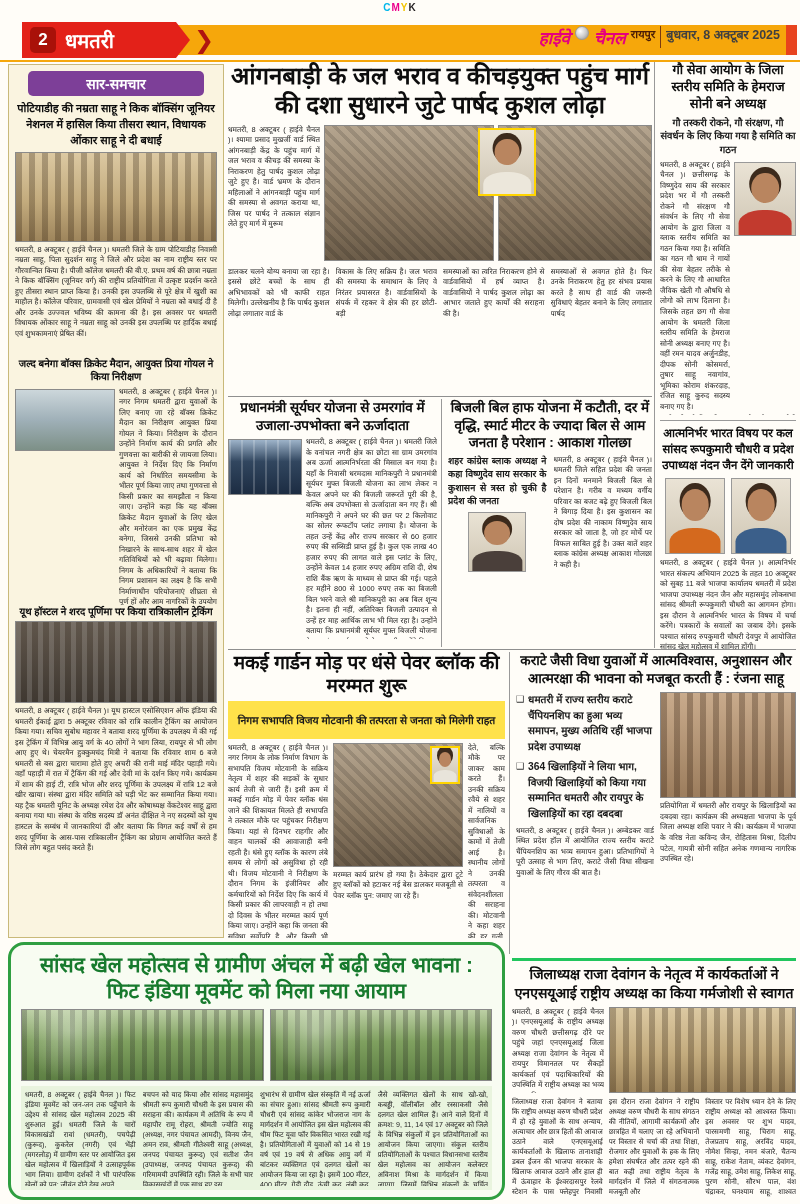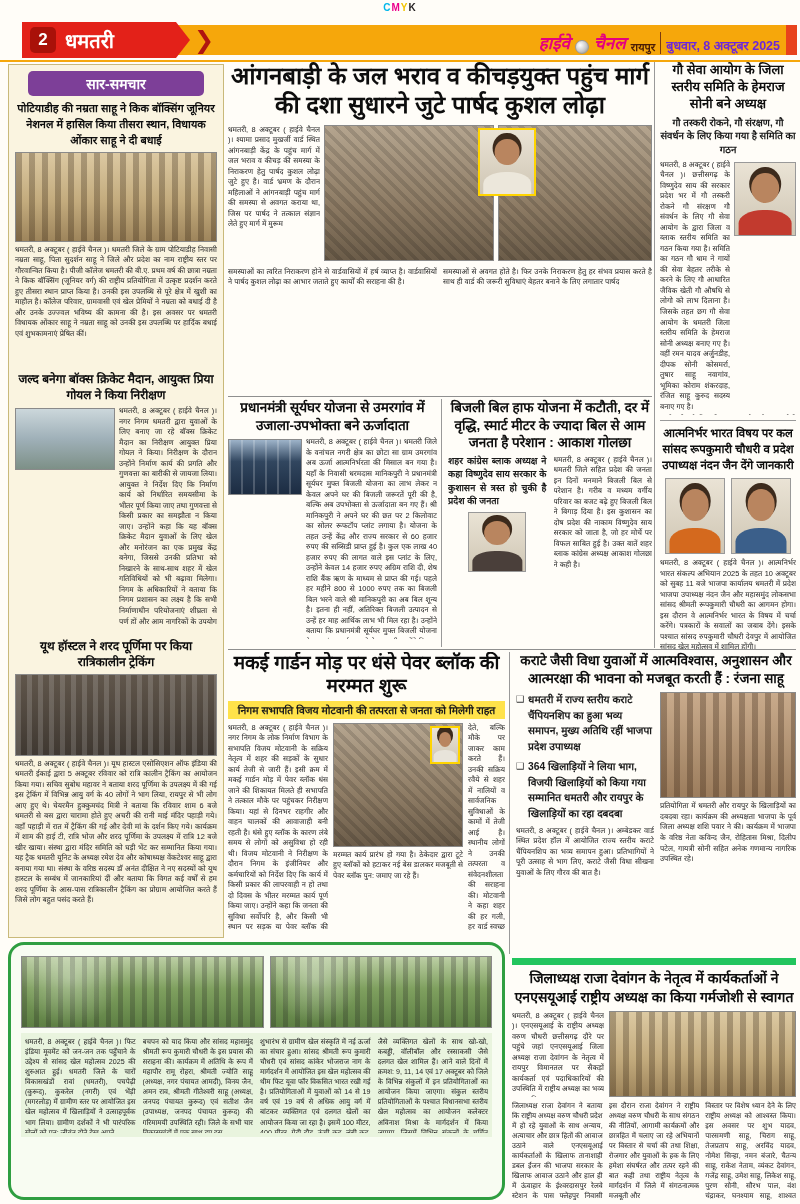--- a/index.html
+++ b/index.html
@@ -13,26 +13,26 @@
   .masthead{position:absolute;left:0;top:22px;width:800px;height:36px;}
   .mh-yellow{position:absolute;left:22px;top:3px;right:3px;height:30px;background:#f6a70b;}
   .mh-endcap{position:absolute;right:3px;top:3px;width:11px;height:30px;background:#e8431c;}
   .mh-red{position:absolute;left:22px;top:0;height:36px;width:168px;background:#e32119;color:#fff;
           display:flex;align-items:center;gap:9px;padding:0 20px 0 8px;box-sizing:border-box;
           clip-path:polygon(0 0,calc(100% - 14px) 0,100% 50%,calc(100% - 14px) 100%,0 100%);}
   .mh-num{background:#a91109;border-radius:5px;min-width:26px;height:26px;display:flex;align-items:center;justify-content:center;
           font-size:17px;font-weight:bold;}
   .mh-sec{font-size:20px;font-weight:bold;}
   .mh-arrow{position:absolute;left:194px;top:1px;font-size:24px;font-weight:bold;color:#b01510;line-height:34px;}
-  .mh-right{position:absolute;right:20px;top:4px;height:28px;display:flex;align-items:flex-end;gap:5px;}
+  .mh-right{position:absolute;right:20px;top:4px;height:28px;display:flex;align-items:flex-start;gap:5px;}
   .brand{color:#e6007e;font-weight:bold;font-size:17px;font-style:italic;}
   .globe{width:12px;height:12px;border-radius:50%;background:radial-gradient(circle at 35% 35%,#ffffff,#c9c9c9 55%,#8a8a8a);border:1px solid #9a9a9a;}
   .city{font-size:11px;font-weight:bold;color:#4a1d06;}
   .mh-div{width:1px;height:22px;background:#7a3b10;}
-  .mdate{font-size:12.5px;font-weight:bold;color:#6d28d9;}
+  .mdate{font-size:12.5px;font-weight:bold;color:#404040;}
   .mh-under{position:absolute;left:0;top:60px;width:800px;height:2px;background:#f6a70b;}
   
   .hl{font-weight:bold;color:#0d0d0d;text-align:center;}
   .bt{font-size:7.4px;line-height:1.42;text-align:justify;color:#222;overflow:hidden;}
   .ph{position:relative;border:1px solid #8a8a8a;box-sizing:border-box;}
   .p-crowd{background:repeating-linear-gradient(90deg,rgba(40,25,10,.28) 0 6px,rgba(0,0,0,0) 6px 13px),linear-gradient(180deg,#dcc9a2 0%,#c3ab7d 55%,#9e855c 100%);}
   .p-field{background:radial-gradient(circle at 20% 30%,rgba(255,255,255,.3),transparent 25%),repeating-linear-gradient(90deg,rgba(30,30,30,.25) 0 5px,transparent 5px 12px),linear-gradient(180deg,#bccfa4 0%,#7fa05f 45%,#5d7f43 100%);}
   .p-road{background:repeating-linear-gradient(45deg,rgba(0,0,0,.13) 0 4px,transparent 4px 9px),linear-gradient(180deg,#b5a58f 0%,#8d7b64 60%,#6b5c49 100%);}
   .p-night{background:repeating-linear-gradient(90deg,rgba(255,255,255,.15) 0 5px,transparent 5px 11px),linear-gradient(180deg,#60564b 0%,#3f3831 100%);}
   .p-court{background:linear-gradient(180deg,#ccd7db 0%,#9fb0b8 50%,#7d9087 100%);}
@@ -40,21 +40,21 @@
   .p-stage{background:repeating-linear-gradient(90deg,rgba(50,30,15,.3) 0 6px,transparent 6px 13px),linear-gradient(180deg,#c9ab8c 0%,#9c7d5d 100%);}
   .portrait{position:relative;border:1px solid #999;background:linear-gradient(180deg,#eae3d5,#cfc6b4);overflow:hidden;box-sizing:border-box;}
   .portrait::before{content:"";position:absolute;left:50%;top:14%;width:46%;height:42%;transform:translateX(-50%);border-radius:50%;background:#b9855f;box-shadow:0 -4px 0 2px #3c2a1c;}
   .portrait::after{content:"";position:absolute;left:50%;bottom:-6%;width:88%;height:40%;transform:translateX(-50%);border-radius:46% 46% 0 0;background:var(--shirt,#8a4a3a);}
   .rule{background:#8f8f8f;}
   
   .sidebar{position:absolute;left:8px;top:64px;width:216px;height:874px;background:#faf4e0;border:1px solid #c9b97a;box-sizing:border-box;padding:5px 6px;overflow:hidden;}
   .sb-title{width:152px;margin:1px auto 5px auto;background:#7d3f98;color:#fff;border-radius:5px;
             font-size:14px;font-weight:bold;text-align:center;padding:3px 12px;}
   .sb-h{font-size:11px;line-height:1.45;margin:4px 0 3px 0;}
-  .sb-h2{font-size:12px;line-height:1.35;margin:14px 0 3px 0;}
+  .sb-h2{font-size:10px;line-height:1.35;margin:0 0 3px 0;}
   
   .lead{position:absolute;left:228px;top:62px;width:424px;}
   .lead-h{font-size:24px;line-height:1.2;}
   .lead-sub{margin-top:4px;background:#ffe24a;font-size:11.5px;font-weight:bold;text-align:center;padding:3px 4px;color:#211a00;}
   .lead-row{position:relative;margin-top:5px;display:flex;gap:4px;height:136px;}
   .lead-inset{position:absolute;left:250px;top:3px;width:58px;height:68px;border:2px solid #ffd400;}
   .lead-cols{margin-top:6px;display:flex;gap:6px;height:90px;}
   .lead-cols .bt{flex:1;}
   
   .rightcol{position:absolute;left:654px;top:62px;width:142px;height:586px;border-left:1px solid #999;padding-left:5px;box-sizing:border-box;}
@@ -69,36 +69,36 @@
   .solar-h{font-size:13.5px;line-height:1.3;}
   .power{position:absolute;left:441px;top:399px;width:211px;height:248px;border-left:1px solid #999;padding-left:6px;box-sizing:border-box;overflow:hidden;}
   .power-h{font-size:13.5px;line-height:1.3;}
   .power-cols{margin-top:3px;columns:2;column-gap:7px;height:200px;overflow:hidden;}
   .power-lead{font-size:9.3px;font-weight:bold;line-height:1.45;text-align:justify;margin:0 0 3px 0;}
   .power-cols p{margin:0 0 3px 0;}
   .power-port{width:58px;height:60px;margin:1px auto 3px auto;}
   
   .paver{position:absolute;left:228px;top:652px;width:277px;height:286px;overflow:hidden;}
   .paver-h{font-size:19px;line-height:1.2;}
-  .paver-sub{margin-top:3px;background:#ffe24a;font-size:10.5px;font-weight:bold;text-align:center;padding:2px 3px;}
+  .paver-sub{margin-top:3px;background:#ffe24a;font-size:10.5px;font-weight:bold;text-align:center;padding:12px 3px;}
   .paver-row{display:flex;gap:5px;margin-top:4px;height:208px;}
   .karate{position:absolute;left:509px;top:652px;width:287px;height:302px;border-left:1px solid #999;padding-left:6px;box-sizing:border-box;overflow:hidden;}
   .karate-h{font-size:13.5px;line-height:1.35;}
   .karate-row{display:flex;gap:6px;margin-top:4px;}
   .kb{display:flex;gap:4px;font-size:10.3px;font-weight:bold;line-height:1.5;margin-bottom:5px;text-align:left;}
   .kb .sq{font-size:9px;line-height:1.7;color:#333;}
   
   .sports{position:absolute;left:8px;top:942px;width:497px;height:258px;border:3px solid #2f9e41;border-radius:16px;
           background:#f8fcf2;box-sizing:border-box;padding:7px 10px;overflow:hidden;}
   .sports-h{font-size:21px;line-height:1.25;color:#177a2d;}
   .sports-pics{display:flex;gap:6px;margin-top:4px;}
   .sports-cols{display:flex;gap:7px;margin-top:5px;background:#e9f4de;padding:4px;height:96px;overflow:hidden;}
   .sports-cols .bt{flex:1;font-size:7.1px;}
   
-  .nsui{position:absolute;left:512px;top:958px;width:284px;height:242px;border-top:7px solid #22c55e;padding-top:4px;box-sizing:border-box;overflow:hidden;}
+  .nsui{position:absolute;left:512px;top:958px;width:284px;height:242px;border-top:3px solid #22c55e;padding-top:4px;box-sizing:border-box;overflow:hidden;}
   .nsui-h{font-size:14px;line-height:1.35;}
   .nsui-row{display:flex;gap:5px;margin-top:4px;height:86px;}
   .nsui-cols{display:flex;gap:6px;margin-top:4px;height:100px;}
   .nsui-cols .bt{flex:1;font-size:7.1px;}
 </style>
 </head>
 <body>
 
 <div class="page">
 
@@ -143,20 +143,22 @@
 
   <div class="lead">
     <div class="hl lead-h">आंगनबाड़ी के जल भराव व कीचड़युक्त पहुंच मार्ग की दशा सुधारने जुटे पार्षद कुशल लोढ़ा</div>
     <div class="lead-row">
       <div class="bt" style="width:92px;flex:none;">धमतरी, 8 अक्टूबर ( हाईवे चैनल )। श्यामा प्रसाद मुखर्जी वार्ड स्थित आंगनबाड़ी केंद्र के पहुंच मार्ग में जल भराव व कीचड़ की समस्या के निराकरण हेतु पार्षद कुशल लोढ़ा जुटे हुए है। वार्ड भ्रमण के दौरान महिलाओं ने आंगनबाड़ी पहुंच मार्ग की समस्या से अवगत कराया था, जिस पर पार्षद ने तत्काल संज्ञान लेते हुए मार्ग में मुरूम</div>
       <div class="ph p-road" style="flex:1.1;"></div>
       <div class="ph p-road" style="flex:1;"></div>
       <div class="portrait lead-inset" style="--shirt:#ece7db;"></div>
     </div>
     <div class="lead-cols">
+      <div class="bt">डालकर चलने योग्य बनाया जा रहा है। इससे छोटे बच्चों के साथ ही अभिभावकों को भी काफी राहत मिलेगी। उल्लेखनीय है कि पार्षद कुशल लोढ़ा लगातार वार्ड के</div>
+      <div class="bt">विकास के लिए सक्रिय है। जल भराव की समस्या के समाधान के लिए वे निरंतर प्रयासरत है। वार्डवासियों के संपर्क में रहकर वे क्षेत्र की हर छोटी-बड़ी</div>
       <div class="bt">समस्याओं का त्वरित निराकरण होने से वार्डवासियों में हर्ष व्याप्त है। वार्डवासियों ने पार्षद कुशल लोढ़ा का आभार जताते हुए कार्यों की सराहना की है।</div>
       <div class="bt">समस्याओं से अवगत होते है। फिर उनके निराकरण हेतु हर संभव प्रयास करते है साथ ही वार्ड की जरूरी सुविधाएं बेहतर बनाने के लिए लगातार पार्षद</div>
     </div>
   </div>
 
   <div class="rightcol">
     <div class="hl cow-h">गौ सेवा आयोग के जिला स्तरीय समिति के हेमराज सोनी बने अध्यक्ष</div>
     <div class="cow-sub">गौ तस्करी रोकने, गौ संरक्षण, गौ संवर्धन के लिए किया गया है समिति का गठन</div>
     <div style="overflow:hidden;height:255px;margin-top:3px;">
       <div class="portrait" style="--shirt:#c23a2e;float:right;width:62px;height:74px;margin:2px 0 2px 4px;"></div>
@@ -224,20 +226,21 @@
         <div class="bt" style="height:86px;">धमतरी, 8 अक्टूबर ( हाईवे चैनल )। अम्बेडकर वार्ड स्थित प्रदेश हॉल में आयोजित राज्य स्तरीय कराटे चैंपियनशिप का भव्य समापन हुआ। प्रतिभागियों ने पूरी उत्साह से भाग लिए, कराटे जैसी विधा सीखना युवाओं के लिए गौरव की बात है।</div>
       </div>
       <div style="flex:1;">
         <div class="ph p-stage" style="height:106px;"></div>
         <div class="bt" style="margin-top:3px;height:138px;">प्रतियोगिता में धमतरी और रायपुर के खिलाड़ियों का दबदबा रहा। कार्यक्रम की अध्यक्षता भाजपा के पूर्व जिला अध्यक्ष शशि पवार ने की। कार्यक्रम में भाजपा के वरिष्ठ नेता कविन्द जैन, रोहितास मिश्रा, दिलीप पटेल, गायत्री सोनी सहित अनेक गणमान्य नागरिक उपस्थित रहे।</div>
       </div>
     </div>
   </div>
 
   <div class="sports">
+    <div class="hl sports-h">सांसद खेल महोत्सव से ग्रामीण अंचल में बढ़ी खेल भावना : फिट इंडिया मूवमेंट को मिला नया आयाम</div>
     <div class="sports-pics">
       <div class="ph p-field" style="flex:1.1;height:72px;"></div>
       <div class="ph p-field" style="flex:1;height:72px;"></div>
     </div>
     <div class="sports-cols">
       <div class="bt">धमतरी, 8 अक्टूबर ( हाईवे चैनल )। फिट इंडिया मूवमेंट को जन-जन तक पहुँचाने के उद्देश्य से सांसद खेल महोत्सव 2025 की शुरुआत हुई। धमतरी जिले के चारों विकासखंडों रावां (धमतरी), पचपेढ़ी (कुरूद), कुकरेल (नगरी) एवं भेंड़ी (मगरलोड़) में ग्रामीण स्तर पर आयोजित इस खेल महोत्सव में खिलाड़ियों ने उत्साहपूर्वक भाग लिया। ग्रामीण दर्शकों ने भी पारंपरिक खेलों को पुन: जीवंत होते देख अपने</div>
       <div class="bt">बचपन को याद किया और सांसद महासमुंद श्रीमती रूप कुमारी चौधरी के इस प्रयास की सराहना की। कार्यक्रम में अतिथि के रूप में महापौर रामू रोहरा, श्रीमती ज्योति साहू (अध्यक्ष, नगर पंचायत आमदी), विनय जैन, अमन राव, श्रीमती गीतेश्वरी साहू (अध्यक्ष, जनपद पंचायत कुरूद) एवं सतीश जैन (उपाध्यक्ष, जनपद पंचायत कुरूद) की गरिमामयी उपस्थिति रही। जिले के सभी चार विकासखंडों में एक साथ हुए इस</div>
       <div class="bt">शुभारंभ से ग्रामीण खेल संस्कृति में नई ऊर्जा का संचार हुआ। सांसद श्रीमती रूप कुमारी चौधरी एवं सांसद कांकेर भोजराज नाग के मार्गदर्शन में आयोजित इस खेल महोत्सव की थीम फिट यूवा फॉर विकसित भारत रखी गई है। प्रतियोगिताओं में युवाओं को 14 से 19 वर्ष एवं 19 वर्ष से अधिक आयु वर्ग में बांटकर व्यक्तिगत एवं दलगत खेलों का आयोजन किया जा रहा है। इसमें 100 मीटर, 400 मीटर, गेड़ी दौड़, ऊंची कूद, लंबी कूद, गिल्ली डंडा</div>
       <div class="bt">जैसे व्यक्तिगत खेलों के साथ खो-खो, कबड्डी, वॉलीबॉल और रस्साकसी जैसे दलगत खेल शामिल हैं। आने वाले दिनों में क्रमश: 9, 11, 14 एवं 17 अक्टूबर को जिले के विभिन्न संकुलों में इन प्रतियोगिताओं का आयोजन किया जाएगा। संकुल स्तरीय प्रतियोगिताओं के पश्चात विधानसभा स्तरीय खेल महोत्सव का आयोजन कलेक्टर अविनाश मिश्रा के मार्गदर्शन में किया जाएगा, जिसमें विभिन्न संकुलों के चर्चित खिलाड़ी प्रतिस्पर्धा करेंगे।</div>
     </div>

